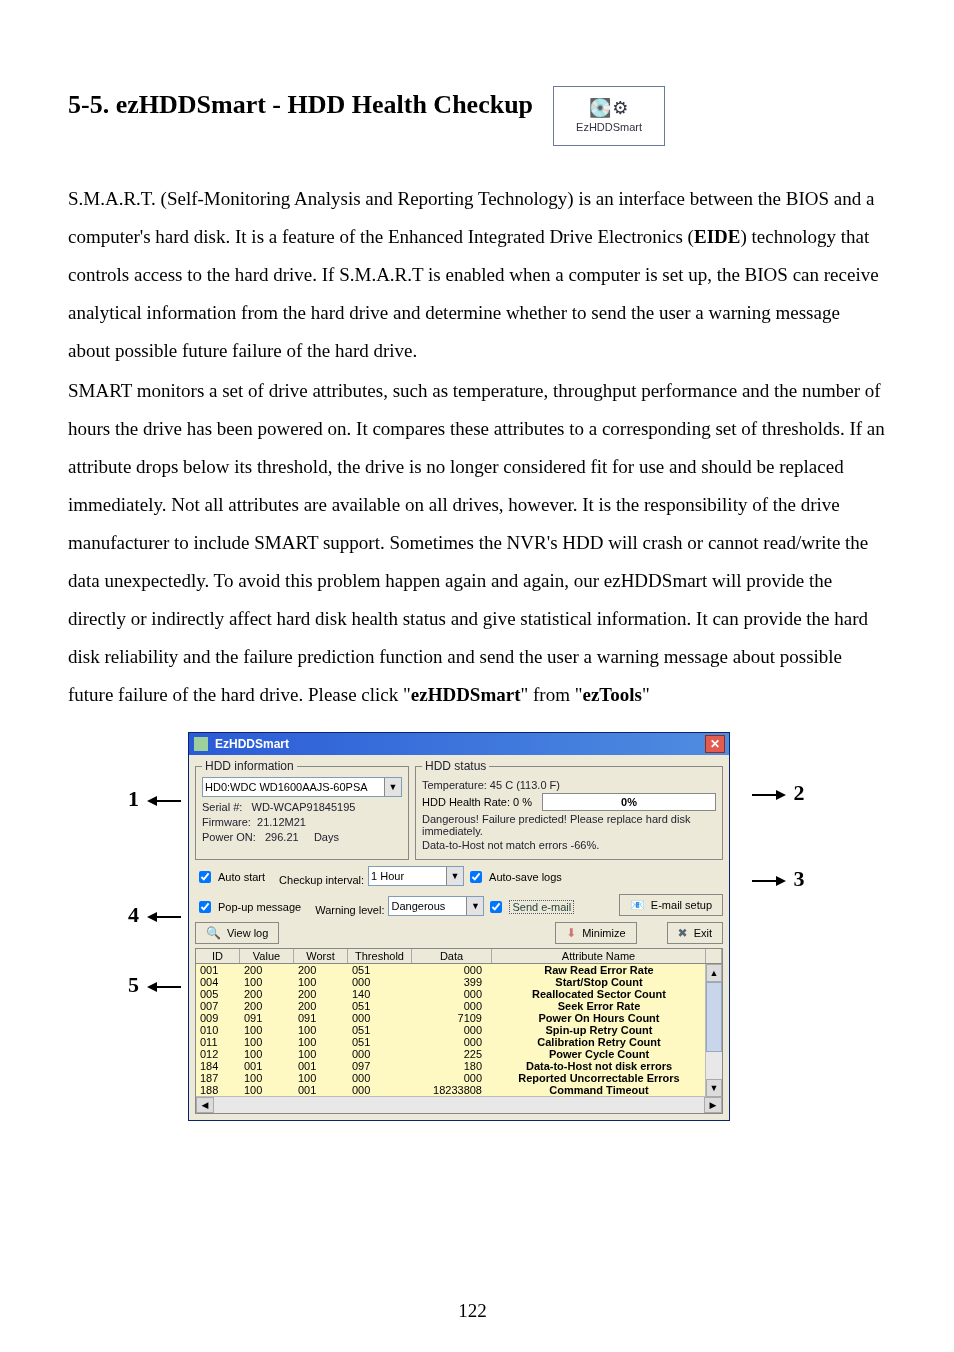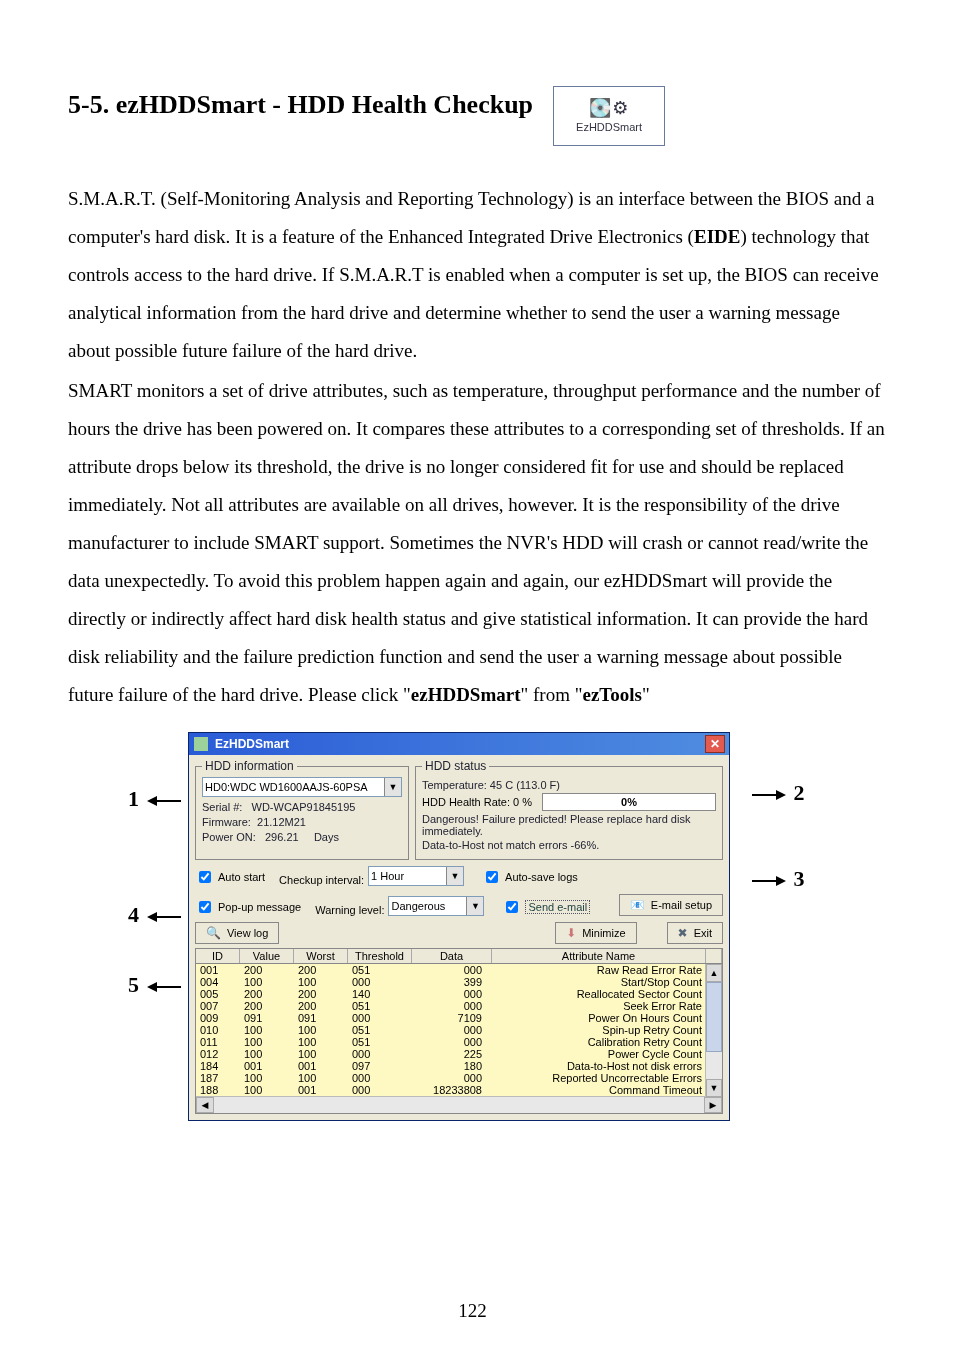--- a/index.html
+++ b/index.html
@@ -197,21 +197,21 @@
   .lbl { margin-right: 4px; }
   .sel {
     background: #fff;
     border: 1px solid #7f9db9;
     height: 18px;
     width: 90px;
     display: inline-flex;
     align-items: center;
     padding: 0 2px;
     position: relative;
-    margin-right: 18px;
+    margin-right: 2px;
   }
   .sel .arrow {
     position: absolute;
     right: 0; top: 0; bottom: 0;
     width: 16px;
     background: #e3e3e3;
     border-left: 1px solid #888;
     display: flex; align-items: center; justify-content: center;
     font-size: 9px;
   }
@@ -273,21 +273,21 @@
   .row {
     display: flex;
     padding: 0 0;
   }
   .row > div {
     padding: 0 4px;
     box-sizing: border-box;
   }
   .row .c-id, .row .c-val, .row .c-wor, .row .c-thr { text-align: left; }
   .row .c-data { text-align: right; padding-right: 10px; }
-  .row .c-name { text-align: right; }
+  .row .c-name { text-align: center; font-weight: bold; }
   .vscroll {
     position: absolute;
     right: 0;
     top: 0;
     bottom: 16px;
     width: 16px;
     background: #e8e8e8;
     border-left: 1px solid #bbb;
     display: flex;
     flex-direction: column;

